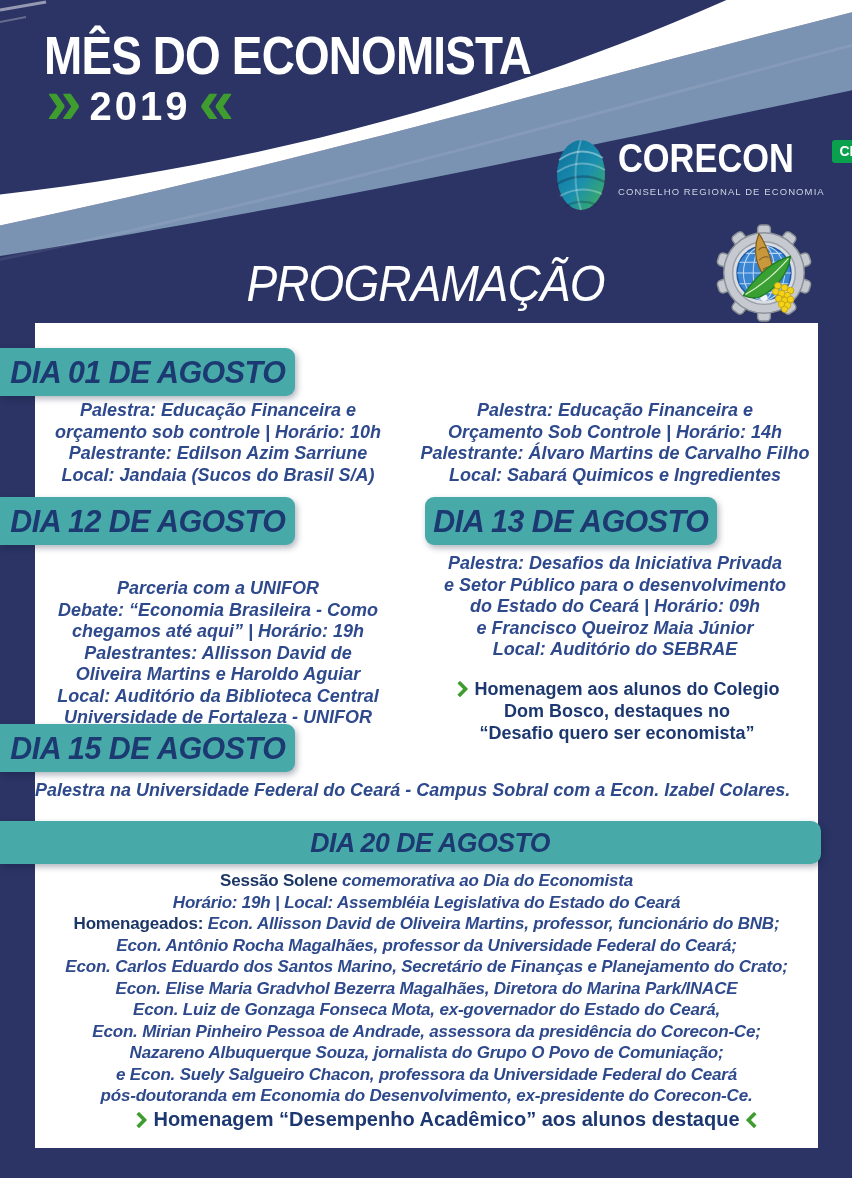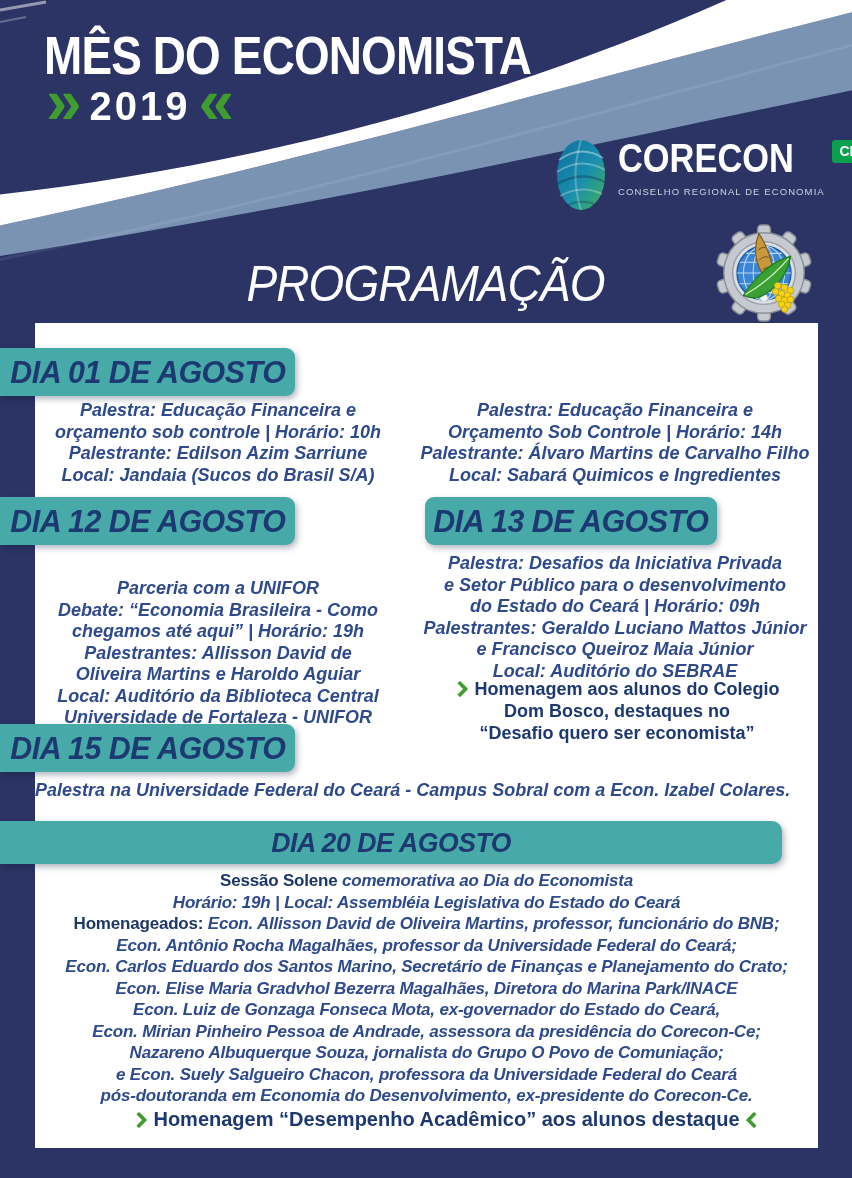--- a/index.html
+++ b/index.html
@@ -211,39 +211,38 @@
       <div>Universidade de Fortaleza - UNIFOR</div>
     </div>
 
   <div class="banner boxed" style="top:497px;left:425px;width:292px;">
     <span>DIA 13 DE AGOSTO</span>
   </div>
   <div class="tblock" style="top:553px;left:415px;width:400px;">
       <div>Palestra: Desafios da Iniciativa Privada</div>
       <div>e Setor Público para o desenvolvimento</div>
       <div>do Estado do Ceará | Horário: 09h</div>
-      <div>Palestrantes: Geraldo Luciano Mattos Júnior</div>
       <div>e Francisco Queiroz Maia Júnior</div>
       <div>Local: Auditório do SEBRAE</div>
     </div>
 
   <div class="homage" style="top:678px;left:428px;width:378px;">
     <div><span class="gchev"></span><span>Homenagem aos alunos do Colegio</span></div>
     <div>Dom Bosco, destaques no</div>
     <div>“Desafio quero ser economista”</div>
   </div>
 
   <div class="banner bleed" style="top:724px;width:295px;">
     <span>DIA 15 DE AGOSTO</span>
   </div>
   <div class="tblock" style="top:780px;left:35px;width:719px;">
       <div>Palestra na Universidade Federal do Ceará - Campus Sobral com a Econ. Izabel Colares.</div>
     </div>
 
-  <div class="banner bleed wide" style="top:821px;width:782px;">
+  <div class="banner bleed wide" style="top:821px;width:782px;padding-left:39px;">
     <span>DIA 20 DE AGOSTO</span>
   </div>
   <div class="tblock small" style="top:870px;left:35px;width:783px;">
       <div><span class="bseg">Sessão Solene</span><span> comemorativa ao Dia do Economista</span></div>
       <div><span>Horário: 19h | Local: Assembléia Legislativa do Estado do Ceará</span></div>
       <div><span class="bseg">Homenageados:</span><span> Econ. Allisson David de Oliveira Martins, professor, funcionário do BNB;</span></div>
       <div><span>Econ. Antônio Rocha Magalhães, professor da Universidade Federal do Ceará;</span></div>
       <div><span>Econ. Carlos Eduardo dos Santos Marino, Secretário de Finanças e Planejamento do Crato;</span></div>
       <div><span>Econ. Elise Maria Gradvhol Bezerra Magalhães, Diretora do Marina Park/INACE</span></div>
       <div><span>Econ. Luiz de Gonzaga Fonseca Mota, ex-governador do Estado do Ceará,</span></div>

